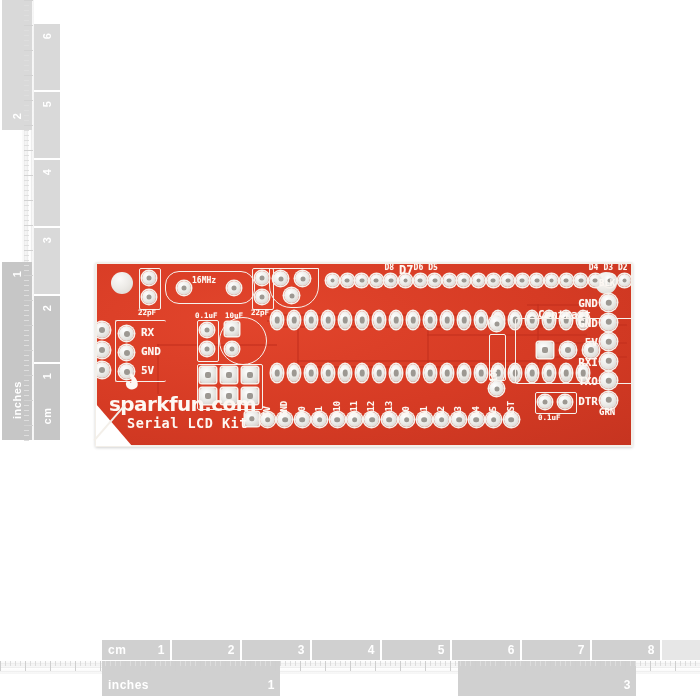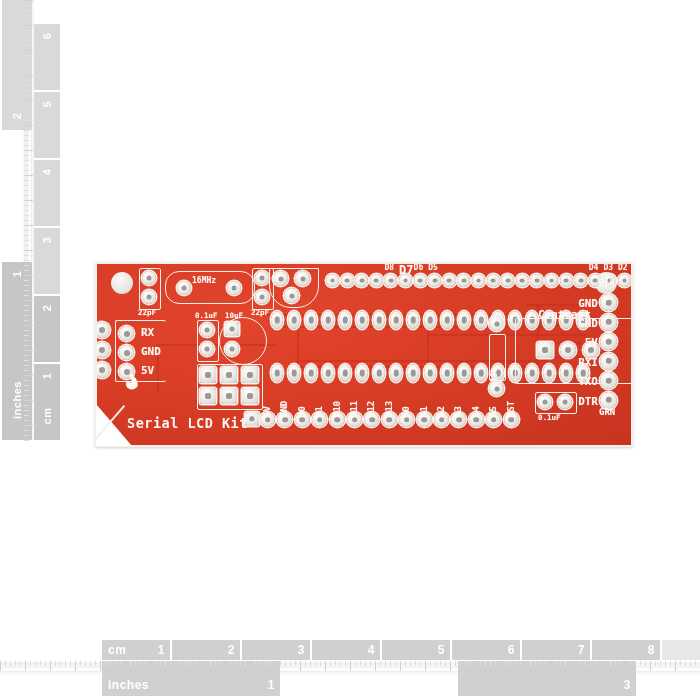--- a/index.html
+++ b/index.html
@@ -840,18 +840,19 @@
           <div class="hole" style="width: 6.46px; height: 6.46px;"></div>
         </div>
         <div class="stxt" style="left: 467px; top: 131.5px; font-size: 11px; text-align: right; width: 34px;">DTR</div>
         <div class="stxt" style="left: 502px; top: 15px; font-size: 9px;">BLK</div>
         <div class="stxt" style="left: 502px; top: 144px; font-size: 9px;">GRN</div>
       </div>
 
   <svg class="flame" style="left:22px;top:108px;" width="24" height="24" viewBox="0 0 24 24">
     <path d="M12 1 C9 5 14 6 12 11 C10 8 6 9 7 13 C8 18 15 19 18 15 C20 12 18 6 12 1 Z" fill="#fdf8f3"></path>
   </svg>
+  <div class="logo logo-main" style="left:12px;top:128px;">sparkfun.com</div>
   <div class="logo logo-sub" style="left:30px;top:151px;">Serial LCD Kit</div>
 
 </div>
 <div class="chamfer"></div>
 <div class="chamfer-edge"></div>
 </div>
 
 </body></html>

